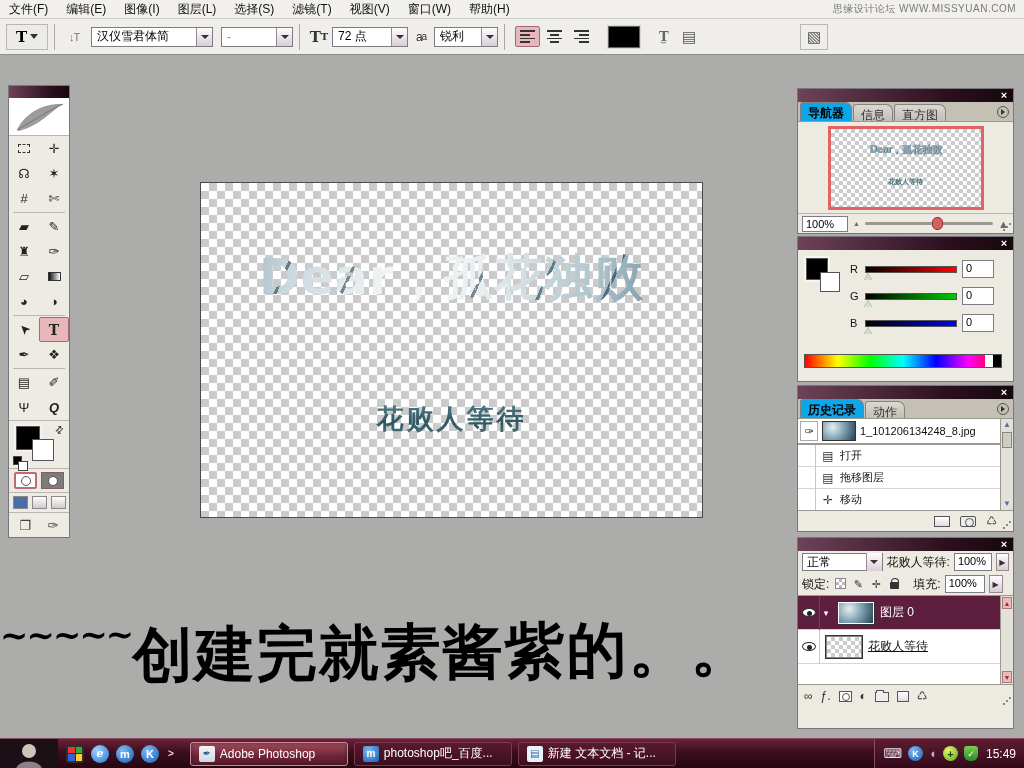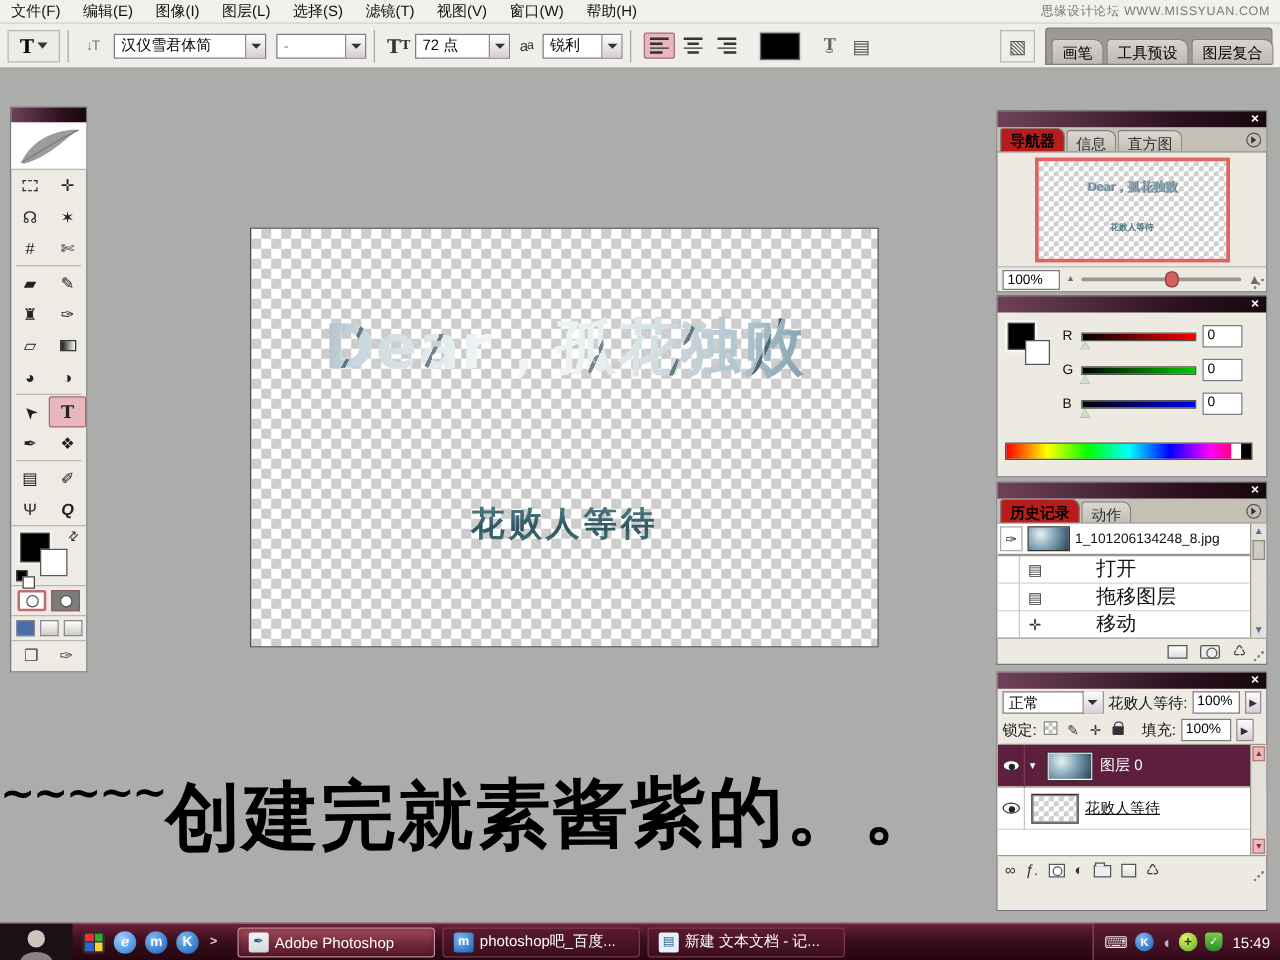--- a/index.html
+++ b/index.html
@@ -109,21 +109,21 @@
 
 
 .panel{position:absolute;left:797px;width:217px;background:#EDEAE1;border:1px solid #77757e;font-size:11px;}
 .p-title{height:13px;background:linear-gradient(90deg,#6E4258,#2B0F1D 70%,#16080E);position:relative;}
 .p-close{position:absolute;right:2px;top:0px;width:14px;height:12px;color:#fff;font-size:11px;font-weight:bold;
  line-height:12px;text-align:center;}
 .p-tabs{height:20px;background:#C4C0B6;display:flex;align-items:flex-end;padding:0 2px;position:relative;
  border-bottom:1px solid #9a988f;}
 .p-tab{height:17px;padding:2px 7px;font-size:12px;background:linear-gradient(#dbd8d1,#c2bfb7);
  border:1px solid #84827e;border-bottom:none;border-radius:3px 7px 0 0;margin-right:1px;color:#333;white-space:nowrap;}
-.p-tab.active{background:#b91c1c;height:19px;font-weight:bold;color:#000;margin-top:32px;}
+.p-tab.active{background:#0ea5e9;height:19px;font-weight:bold;color:#000;margin-top:32px;}
 .p-menu{position:absolute;right:4px;top:4px;width:12px;height:12px;border:1px solid #555;border-radius:50%;
  display:flex;align-items:center;justify-content:center;}
 .p-menu::before{content:"";width:0;height:0;border-top:3px solid transparent;border-bottom:3px solid transparent;border-left:4px solid #333;}
 .grip{position:absolute;right:1px;bottom:1px;width:10px;height:10px;
  background:radial-gradient(circle at 2px 8px,#888 1px,transparent 1.3px),
  radial-gradient(circle at 5px 5px,#888 1px,transparent 1.3px),
  radial-gradient(circle at 8px 2px,#888 1px,transparent 1.3px);}
 
 
 #panel-navigator{top:33px;height:146px;}
@@ -164,21 +164,21 @@
 #panel-history{top:330px;height:147px;}
 .h-list{height:92px;background:#fff;border-bottom:1px solid #9a988f;position:relative;overflow:hidden;}
 .snap-row{height:26px;display:flex;align-items:center;gap:4px;border-bottom:2px solid #9a988f;padding:2px;}
 .hb-src{width:18px;height:20px;border:1px solid #aaa;display:flex;align-items:center;justify-content:center;font-size:11px;color:#333;}
 .h-thumb{width:34px;height:20px;border:1px solid #333;
  background:radial-gradient(circle at 30% 30%,#E8F0F2,#7FA3B5 45%,#2E4A5C 95%);}
 .snap-name{font-size:11px;color:#111;white-space:nowrap;overflow:hidden;}
 .h-row{height:22px;display:flex;align-items:center;border-bottom:1px solid #d8d6d0;}
 .h-check{width:18px;height:22px;border-right:1px solid #c9c7c1;}
 .h-ic{width:24px;text-align:center;font-size:12px;color:#333;}
-.h-lbl{font-size:16px;color:#111;margin-left:37px;}
+.h-lbl{font-size:11px;color:#111;}
 .h-scroll{position:absolute;right:0;top:0;width:13px;height:100%;background:#E4E1D9;border-left:1px solid #9a988f;}
 .h-scroll .up{position:absolute;top:1px;left:1px;width:10px;height:10px;color:#5a6aaa;font-size:8px;line-height:10px;text-align:center;}
 .h-scroll .down{position:absolute;bottom:1px;left:1px;width:10px;height:10px;color:#5a6aaa;font-size:8px;line-height:10px;text-align:center;}
 .h-scroll .thumb{position:absolute;top:13px;left:1px;width:10px;height:16px;background:#cfccc4;border:1px solid #8a887f;}
 .p-foot{height:20px;display:flex;align-items:center;justify-content:flex-end;gap:10px;padding:0 16px 0 4px;position:relative;}
 .f-ic{font-size:12px;color:#444;}
 .f-rect{width:16px;height:11px;border:1px solid #555;background:linear-gradient(#fff,#ddd);}
 .f-cam{width:16px;height:11px;border:1px solid #555;border-radius:2px;position:relative;background:#eee;}
 .f-cam::after{content:"";position:absolute;left:4px;top:1.5px;width:7px;height:7px;border:1px solid #555;border-radius:50%;}
 
@@ -330,25 +330,20 @@
           <i></i>
           <i></i>
           <i></i>
           <i></i>
         </div>
     </div>
     <div class="swatch-btn"></div>
     <div class="icon-btn warp-btn"></div>
     <div class="icon-btn palettes-btn"></div>
     <div class="fb-btn"></div>
-    <div class="palette-well">
-      <span class="pw-tab">画笔</span>
-      <span class="pw-tab">工具预设</span>
-      <span class="pw-tab">图层复合</span>
-    </div>
   </div>
 
   <div id="workspace">
 
     <div id="toolbox">
       <div class="tb-title"></div>
       <div class="tb-logo">
         <svg width="52" height="32" viewBox="0 0 52 32">
             <path d="M4 29 C 14 8, 36 2, 50 3 C 38 10, 28 24, 6 30 Z" fill="#9c9c9c"></path>
             <path d="M4 29 C 20 20, 38 8, 50 3" stroke="#777" stroke-width="1" fill="none"></path>

